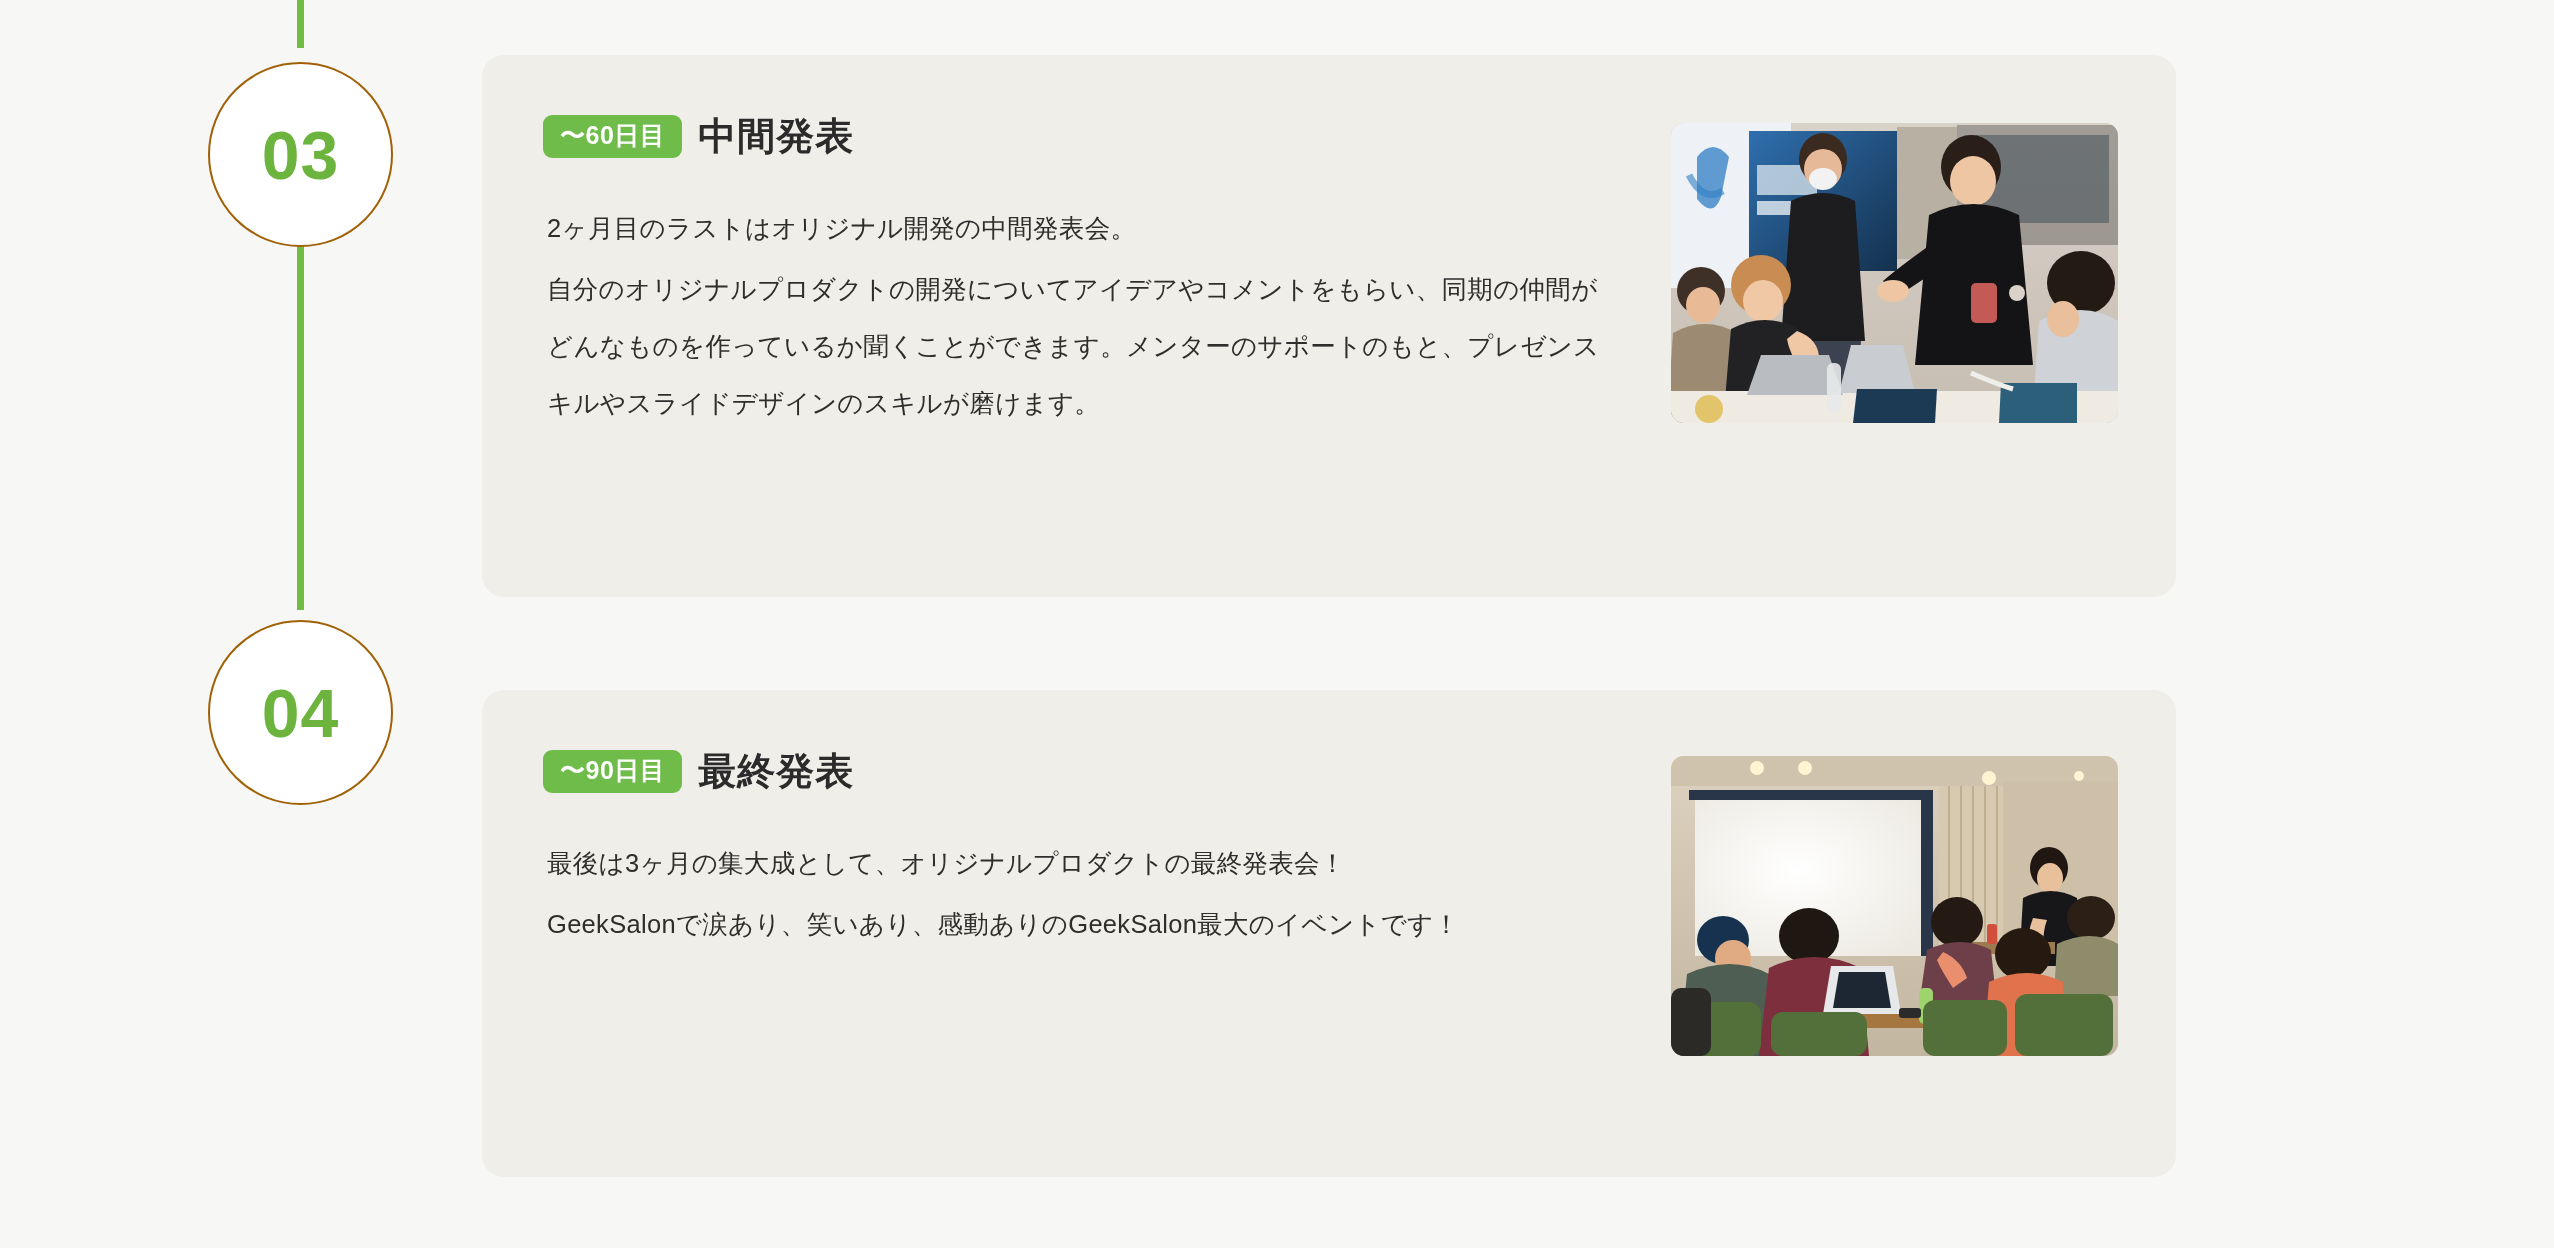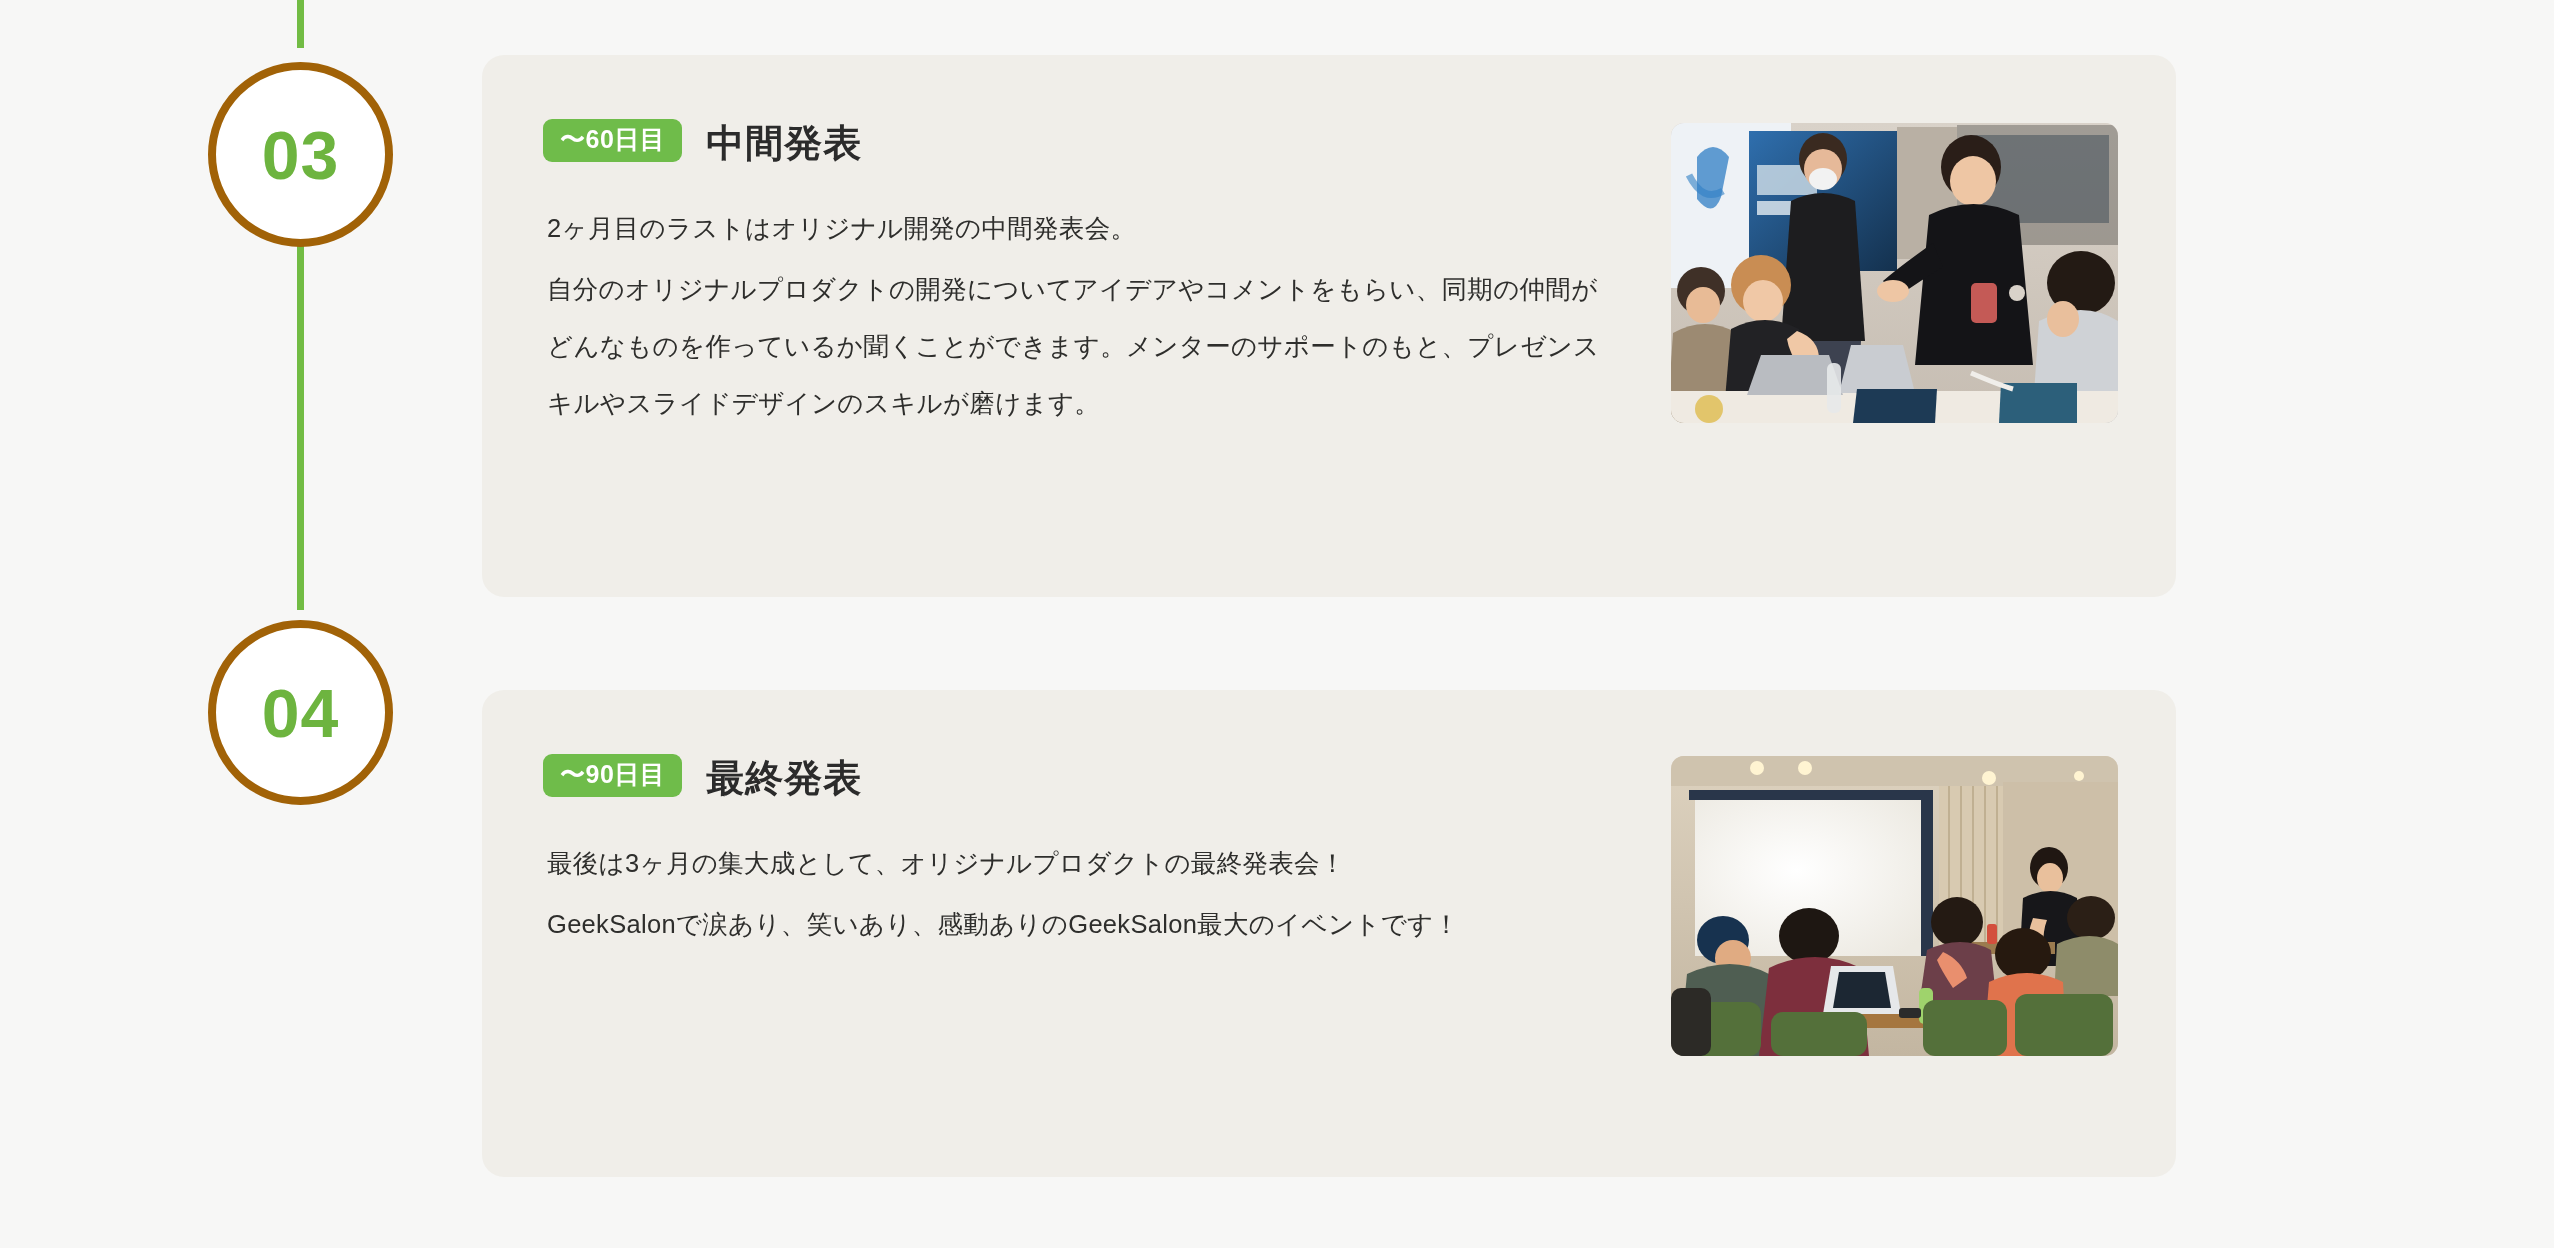--- a/index.html
+++ b/index.html
@@ -31,21 +31,21 @@
   }
   .rail-top      { top: -20px;  height: 68px; }
   .rail-middle   { top: 215px;  height: 395px; }
 
   
   .step-circle {
     position: absolute;
     width: 185px;
     height: 185px;
     border-radius: 50%;
-    border: 8px solid #a16207;
+    border: 2px solid #a16207;
     background: #FFFFFF;
     box-sizing: border-box;
     display: flex;
     align-items: center;
     justify-content: center;
   }
   .step-circle .num {
     font-size: 68px;
     font-weight: bold;
     color: #6DB43F;
@@ -69,22 +69,22 @@
     position: relative;
     width: 100%;
     height: 100%;
     padding: 55px 0 0 61px;
     box-sizing: border-box;
   }
 
   
   .head-row {
     display: flex;
-    align-items: flex-end;
-    gap: 24px;
+    align-items: center;
+    gap: 16px;
     height: 52px;
   }
   .badge {
     background: #6FBC4A;
     color: #FFFFFF;
     border-radius: 9px;
     font-size: 25px;
     font-weight: bold;
     padding: 8px 17px 10px 17px;
     line-height: 1;

